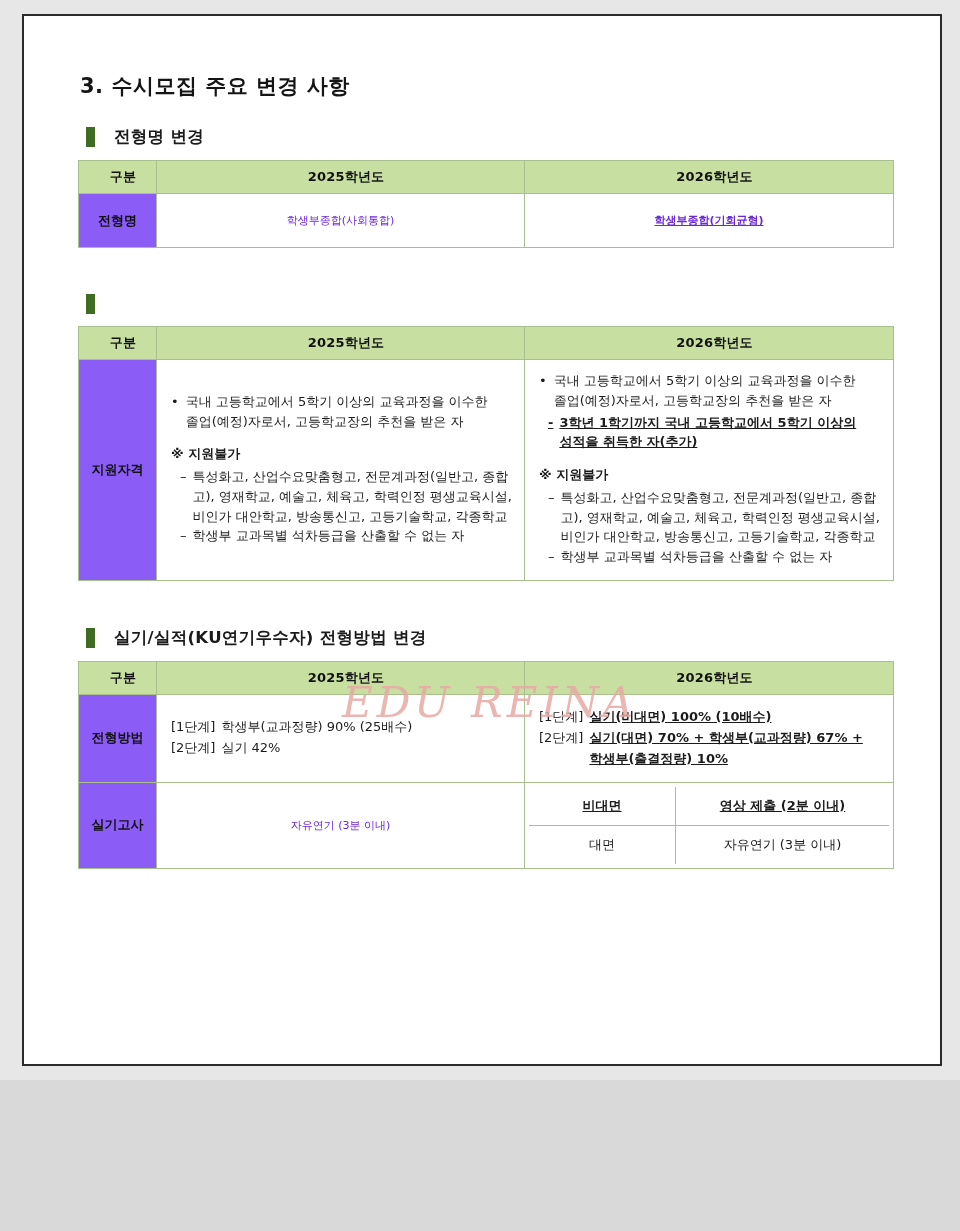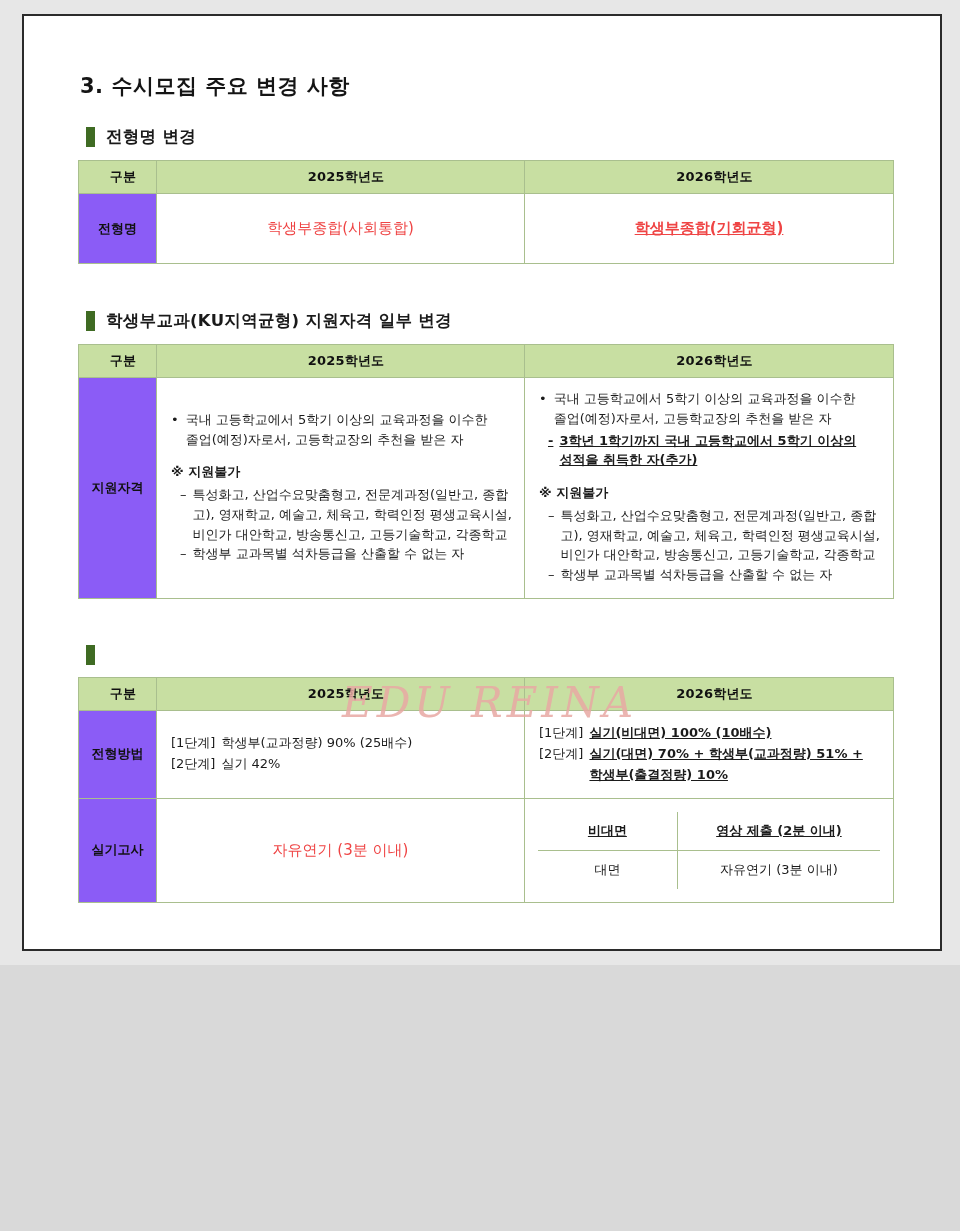--- a/index.html
+++ b/index.html
@@ -9,21 +9,21 @@
   }
   body {
     width: 960px;
     height: 1231px;
     font-family: "DejaVu Sans", "Liberation Sans", sans-serif;
     overflow: hidden;
   }
   .page-wrap {
     position: relative;
     width: 960px;
-    height: 965px;
+    height: 1080px;
     background: #e7e7e7;
     box-sizing: border-box;
     padding: 14px 18px 14px 22px;
   }
   .page {
     position: relative;
     width: 100%;
     height: 100%;
     background: #ffffff;
     border: 2px solid #2b2b2b;
@@ -41,21 +41,21 @@
   .doc-title {
     font-size: 21px;
     font-weight: bold;
     color: #141414;
     letter-spacing: 0.5px;
     margin: 0 0 26px 4px;
   }
   .sec-head {
     display: flex;
     align-items: center;
-    gap: 11px;
+    gap: 19px;
     margin: 0 0 12px 10px;
   }
   .sec-mark {
     width: 9px;
     height: 20px;
     background: #3f6b23;
     display: inline-block;
     flex: 0 0 auto;
   }
   .sec-title {
@@ -90,23 +90,23 @@
   }
   td.rowlabel {
     background: #8b5cf6;
     font-size: 13px;
     font-weight: bold;
     text-align: center;
     color: #111;
   }
   td.ctr {
     text-align: center;
-    font-size: 15px;
-    color: #ef4444;
-    padding: 25px 6px;
+    font-size: 11px;
+    color: #6d28d9;
+    padding: 19px 6px;
   }
   td.body {
     font-size: 13px;
     color: #1b1b1b;
     padding: 11px 12px 13px 14px;
     line-height: 1.52;
     vertical-align: top;
   }
   .em {
     font-weight: bold;
@@ -144,21 +144,21 @@
 
   .step {
     display: flex;
     gap: 6px;
     line-height: 1.62;
   }
   .step .lbl { flex: 0 0 auto; }
   .step .val { flex: 1 1 auto; }
 
   
-  td.nested { padding: 13px; }
+  td.nested { padding: 4px; }
   table.sub {
     width: 100%;
     border-collapse: collapse;
     table-layout: fixed;
   }
   table.sub td {
     border: 0;
     border-bottom: 1px solid #a9bf8e;
     text-align: center;
     font-size: 13px;
@@ -229,21 +229,20 @@
             <td class="ctr">학생부종합(사회통합)</td>
             <td class="ctr"><span class="em">학생부종합(기회균형)</span></td>
           </tr>
         </tbody>
       </table>
 
       <div class="gap-xl"></div>
 
       <div class="sec-head">
         <span class="sec-mark"></span>
-        <span class="sec-title">학생부교과(KU지역균형) 지원자격 일부 변경</span>
       </div>
 
       <table class="t">
         <colgroup>
             <col style="width:78px">
             <col style="width:368px">
             <col style="width:369px">
           </colgroup>
         <thead>
           <tr>
@@ -301,20 +300,21 @@
               </div>
             </td>
           </tr>
         </tbody>
       </table>
 
       <div class="gap-xl"></div>
 
       <div class="sec-head">
         <span class="sec-mark"></span>
+        <span class="sec-title">실기/실적(KU연기우수자) 전형방법 변경</span>
       </div>
 
       <table class="t">
         <colgroup>
             <col style="width:78px">
             <col style="width:368px">
             <col style="width:369px">
           </colgroup>
         <thead>
           <tr>
@@ -337,21 +337,21 @@
               </div>
             </td>
             <td class="body">
               <div class="step">
                 <span class="lbl">[1단계]</span>
                 <span class="val em">실기(비대면) 100% (10배수)</span>
               </div>
               <div class="step">
                 <span class="lbl">[2단계]</span>
                 <span class="val">
-                  <span class="em">실기(대면) 70% + 학생부(교과정량) 51% +</span><br>
+                  <span class="em">실기(대면) 70% + 학생부(교과정량) 67% +</span><br>
                   <span class="em">학생부(출결정량) 10%</span>
                 </span>
               </div>
             </td>
           </tr>
           <tr>
             <td class="rowlabel" style="height:73px">실기고사</td>
             <td class="ctr">자유연기 (3분 이내)</td>
             <td class="nested">
               <table class="sub">

